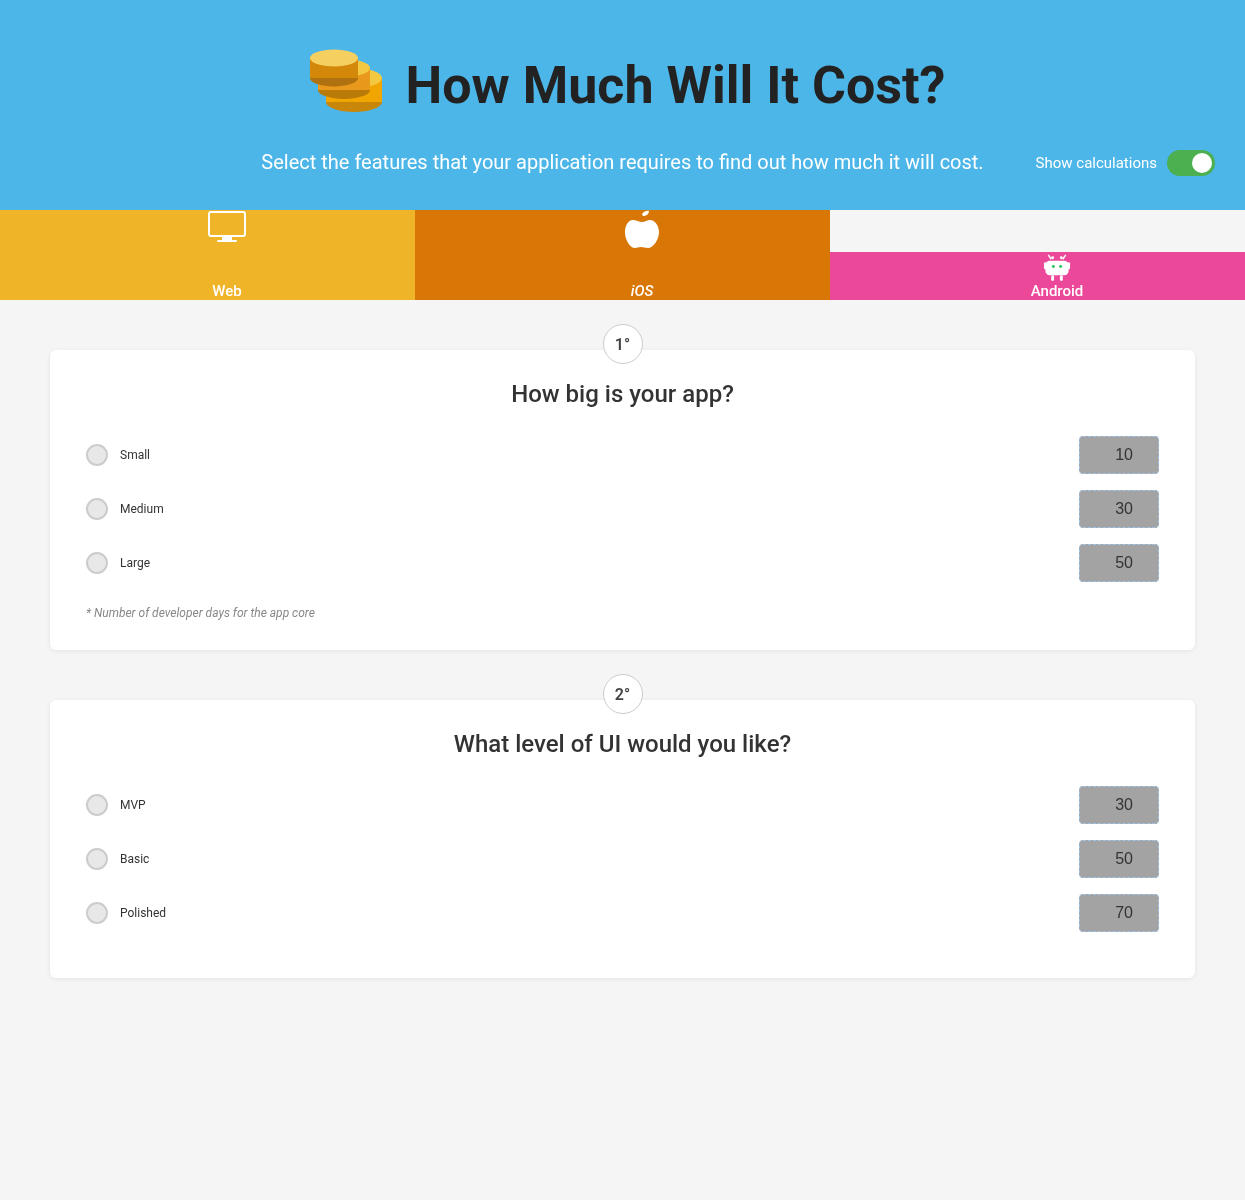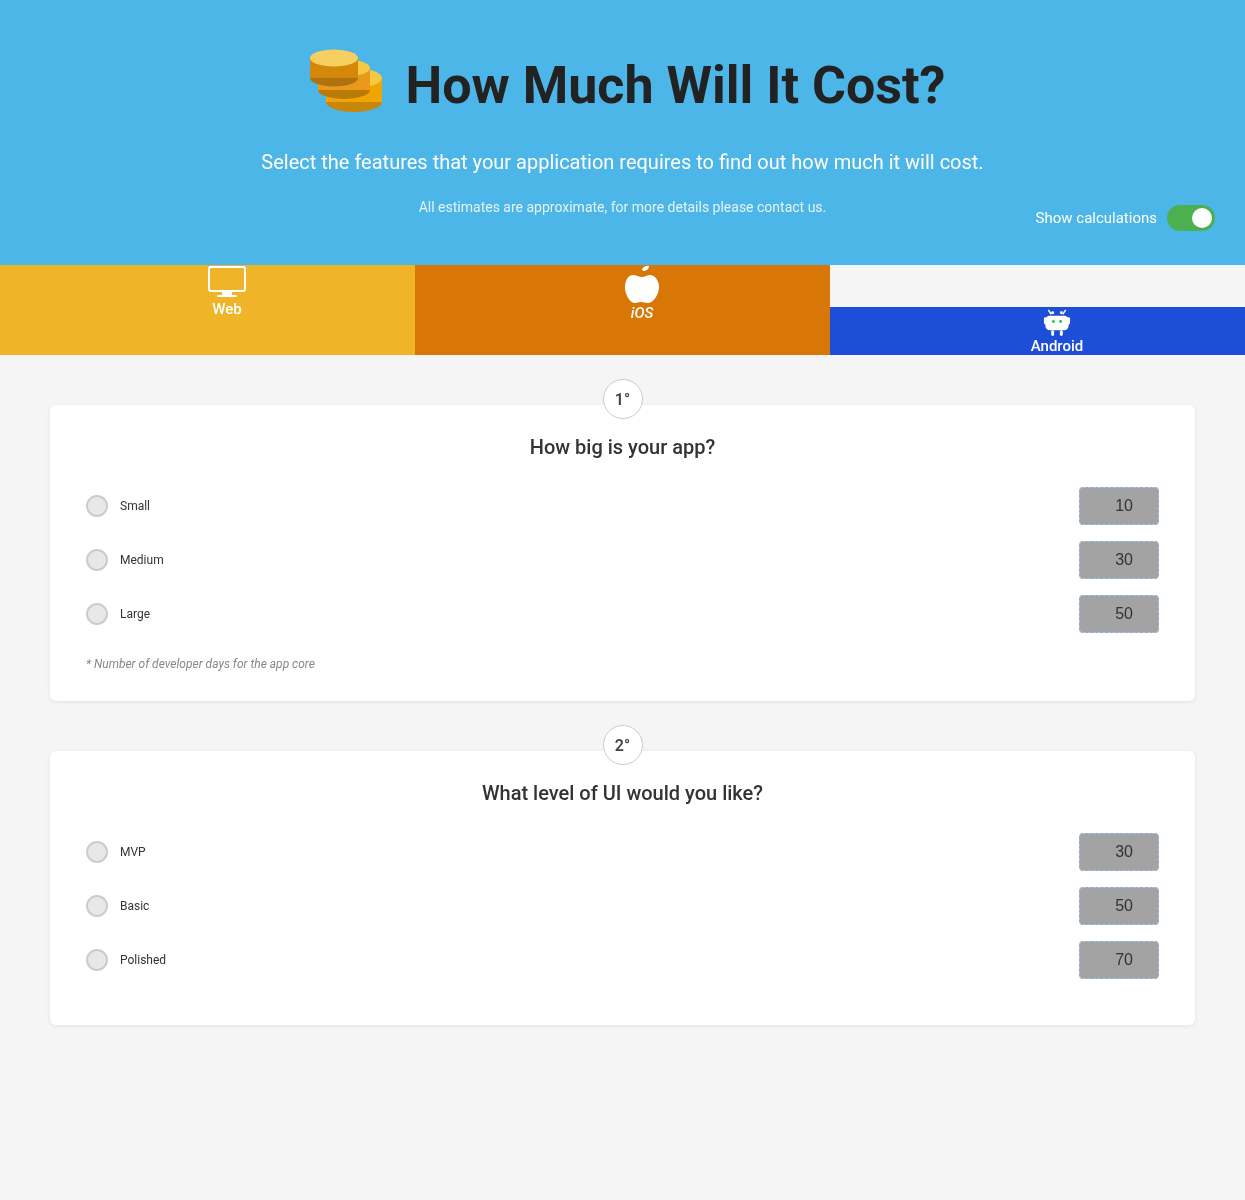--- a/index.html
+++ b/index.html
@@ -29,21 +29,21 @@
       height: 90px;
     }
     .header-title {
       font-size: 52px;
       font-weight: 700;
       color: #222;
     }
     .header-subtitle {
       color: #fff;
       font-size: 20px;
-      margin-bottom: 25px;
+      margin-bottom: 6px;
     }
     .header-note {
       color: rgba(255,255,255,0.85);
       font-size: 14px;
       margin-bottom: 20px;
     }
     .show-calculations {
       position: absolute;
       right: 30px;
       bottom: 34px;
@@ -75,28 +75,28 @@
     
     .platform-tabs {
       display: flex;
       height: 90px;
     }
     .platform-tab {
       flex: 1;
       display: flex;
       flex-direction: column;
       align-items: center;
-      justify-content: flex-start;
+      justify-content: space-between;
       cursor: pointer;
       gap: 1px;
       padding-left: 39px;
     }
     .platform-tab.web { background: #f0b429; }
     .platform-tab.ios { background: #d97706; font-style: italic; }
-    .platform-tab.android { background: #1d4ed8; margin-top: 42px; }
+    .platform-tab.android { background: #ec4899; margin-top: 42px; }
     .platform-tab-label {
       color: #fff;
       font-size: 15px;
       font-weight: 500;
     }
 
     
     .sections {
       padding: 0 50px 40px;
       background: #f5f5f5;
@@ -127,21 +127,21 @@
 
     
     .question-card {
       background: #fff;
       border-radius: 6px;
       padding: 30px 36px 30px;
       box-shadow: 0 1px 4px rgba(0,0,0,0.08);
     }
     .question-title {
       text-align: center;
-      font-size: 20px;
+      font-size: 24px;
       font-weight: 500;
       color: #333;
       margin-bottom: 28px;
     }
 
     
     .option-row {
       display: flex;
       align-items: center;
       justify-content: space-between;
@@ -200,21 +200,20 @@
       <rect x="18" y="28" width="52" height="22" fill="#e8981a"></rect>
       <ellipse cx="44" cy="28" rx="26" ry="9" fill="#f5c842"></ellipse>
 
       <ellipse cx="34" cy="38" rx="24" ry="8.5" fill="#b07210"></ellipse>
       <rect x="10" y="18" width="48" height="20" fill="#d4880a"></rect>
       <ellipse cx="34" cy="18" rx="24" ry="8.5" fill="#f5d060"></ellipse>
     </svg>
     <h1 class="header-title">How Much Will It Cost?</h1>
   </div>
   <p class="header-subtitle">Select the features that your application requires to find out how much it will cost.</p>
-  <p class="header-note">All estimates are approximate, for more details please contact us.</p>
   <div class="show-calculations">
     <span>Show calculations</span>
     <div class="toggle"></div>
   </div>
 </div>
 
 <div class="platform-tabs">
   <div class="platform-tab web">
 
     <svg width="40" height="34" viewBox="0 0 40 34" fill="white">

